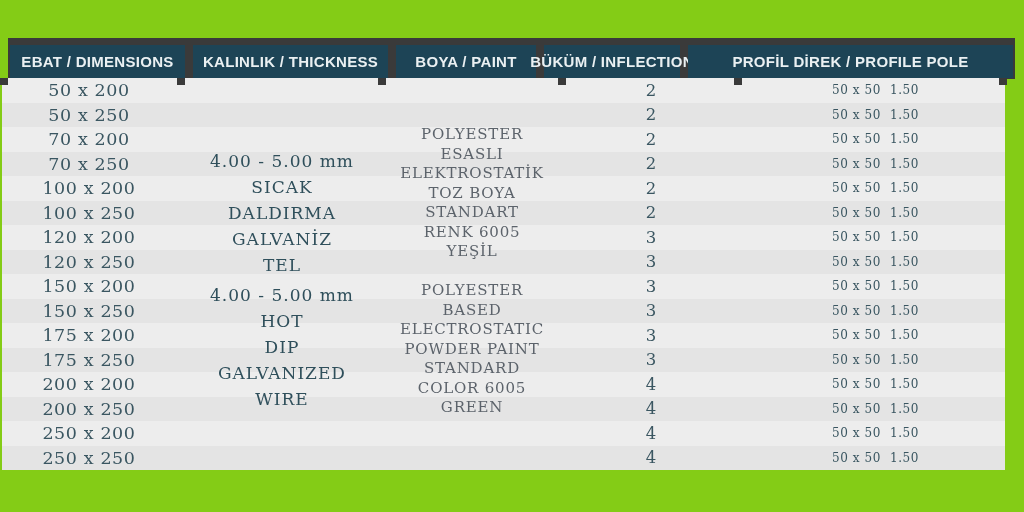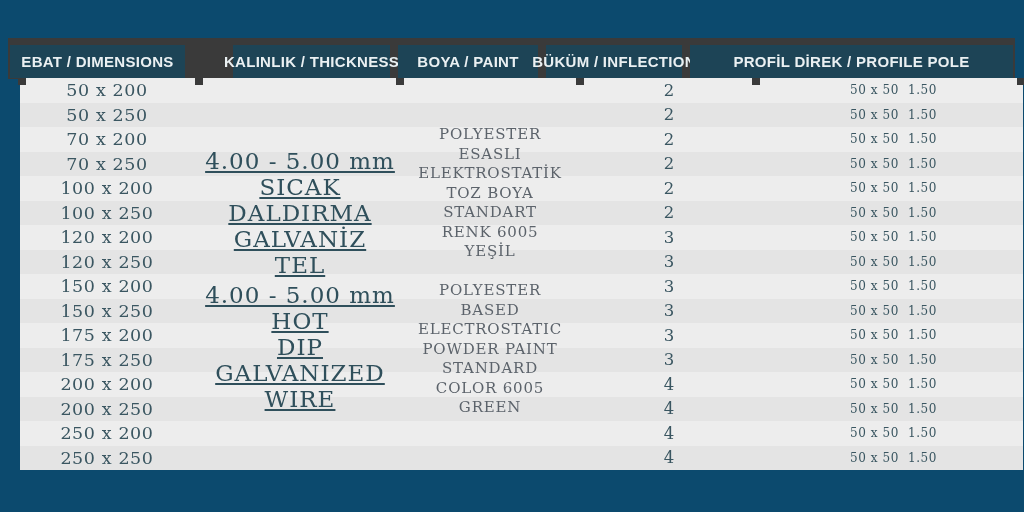--- a/index.html
+++ b/index.html
@@ -1,68 +1,68 @@
 <!DOCTYPE html>
 <html><head>
 <meta charset="utf-8">
 <style>
   html,body{margin:0;padding:0;}
   body{
     width:1024px;height:512px;overflow:hidden;
     background:#050505;
     font-family:"DejaVu Serif", serif;
   }
-  .stage{position:relative;width:1024px;height:512px;background:#0c4a6e;}
+  .stage{position:relative;width:1024px;height:512px;background:#84cc16;}
 
   
   .header-strip{
     position:absolute;left:8px;top:38px;width:1007px;height:41px;
     background:#3A3A3A;
   }
 
   
   .header-row{
     position:absolute;left:10px;top:45px;width:1003px;height:33px;
     display:flex;gap:8px;
   }
   .th{
     background:#1D4456;color:#EAF0F2;
     font-family:"Liberation Sans", sans-serif;
     font-weight:bold;font-size:15px;letter-spacing:.3px;
     display:flex;align-items:center;justify-content:center;
     white-space:nowrap;
   }
   .c1h{width:175px;}
-  .c2h{width:157px;margin-left:40px;}
+  .c2h{width:195px;}
   .c3h{width:140px;}
   .c4h{width:136px;}
   .c5h{flex:1;}
 
   
   .body{
-    position:absolute;left:20px;top:78px;width:1003px;height:392px;
+    position:absolute;left:2px;top:78px;width:1003px;height:392px;
     background:#EDEDED;
   }
   .rows{position:absolute;inset:0;display:flex;flex-direction:column;}
   .tr{flex:1;display:flex;}
   .tr:nth-child(odd){background:#EDEDED;}
   .tr:nth-child(even){background:#E4E4E4;}
   .td{display:flex;align-items:center;justify-content:center;}
   .c1{width:174px;font-size:17.5px;letter-spacing:.6px;color:#3A5661;}
   .c2{width:212px;}
   .c3{width:168px;}
   .c4{width:190px;font-size:16.5px;color:#3A5661;}
   .c5{flex:1;font-size:12px;letter-spacing:.6px;color:#3A5661;white-space:pre;}
 
   
   .notch{position:absolute;top:0;width:8px;height:7px;background:#3A3A3A;}
 
   
   .merged{position:absolute;text-align:center;}
-  .th-block{left:174px;width:212px;color:#2F4F5B;font-size:23px;letter-spacing:1px;text-decoration:underline;}
+  .th-block{left:174px;width:212px;color:#2F4F5B;font-size:17px;letter-spacing:1px;}
   .th-block .block-line{line-height:26px;}
   .p-block{left:386px;width:168px;color:#5C636B;font-size:15px;letter-spacing:.8px;}
   .p-block .block-line{line-height:19.5px;}
   .merged-th1{top:70px;}
   .merged-p1{top:47px;}
   .merged-th2{top:204px;}
   .merged-p2{top:203px;}
 </style>
 </head>
 <body>

